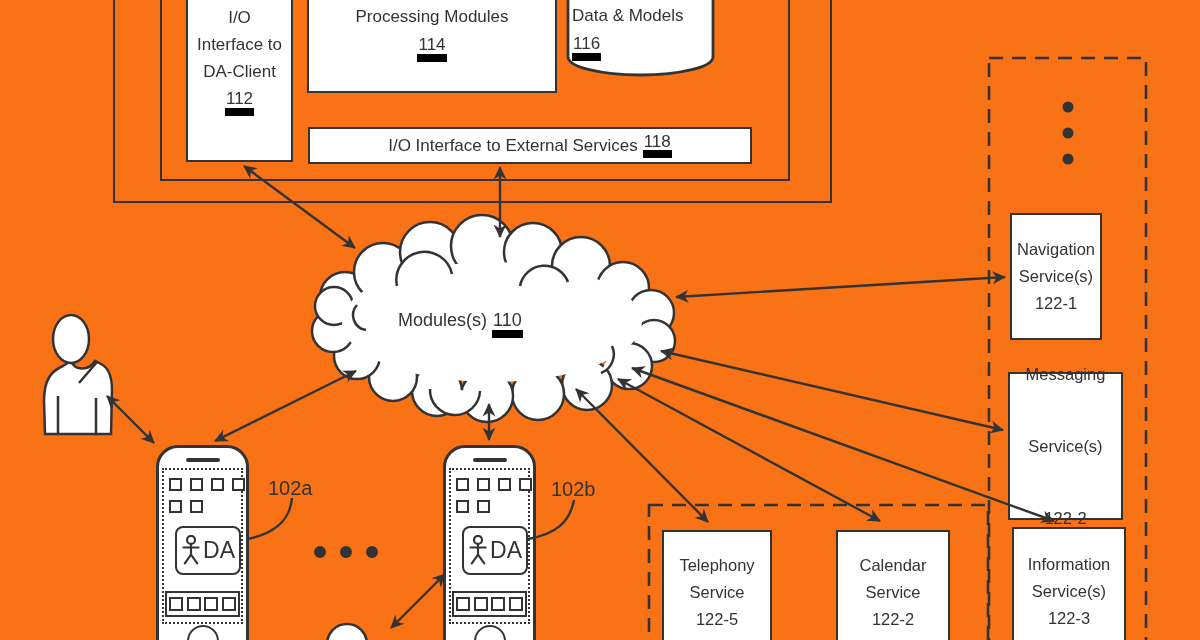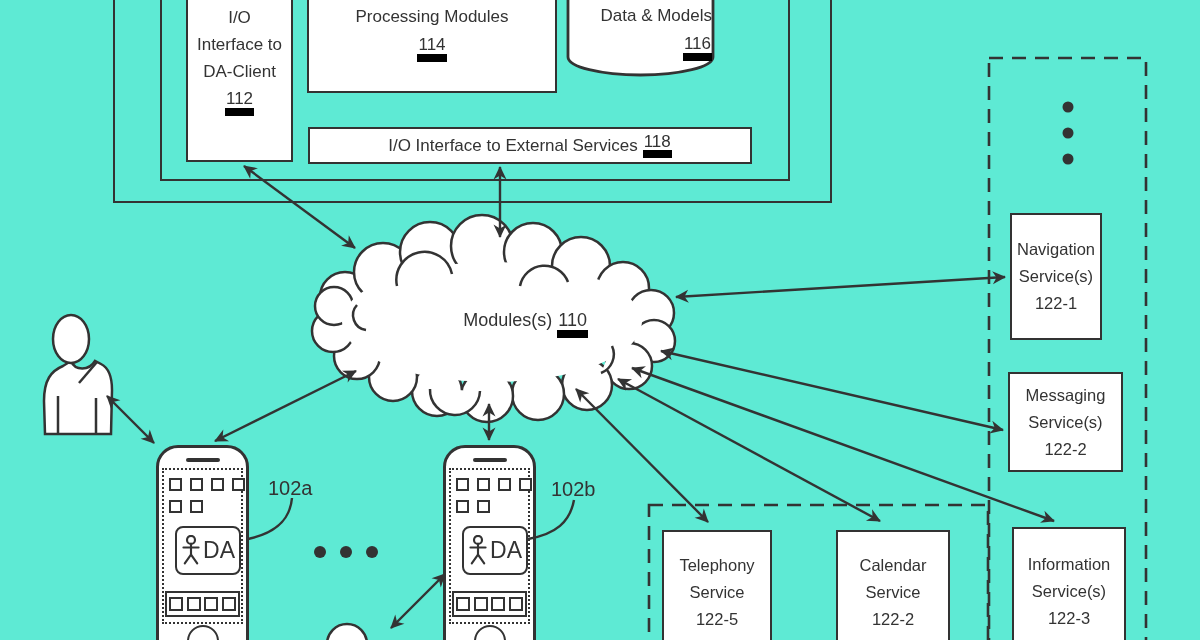--- a/index.html
+++ b/index.html
@@ -1,21 +1,21 @@
 <!DOCTYPE html>
 <html><head>
 <meta charset="utf-8">
 <style>
   html,body{margin:0;padding:0;background:#fff;}
-  #stage{position:relative;width:1200px;height:640px;background:#5eead4;overflow:hidden;
+  #stage{position:relative;width:1200px;height:640px;background:#f97316;overflow:hidden;
          font-family:"Liberation Sans",sans-serif;color:#333;}
   .svglayer{position:absolute;left:0;top:0;width:1200px;height:640px;}
   .box{position:absolute;box-sizing:border-box;border:2.5px solid #333;background:#fff;text-align:center;}
   .frame{position:absolute;box-sizing:border-box;border:2.5px solid #333;background:transparent;}
-  .txt{position:absolute;text-align:right;}
+  .txt{position:absolute;text-align:left;}
   .ref{display:inline-block;border-bottom:8px solid #000000;padding:0 1px;line-height:1.05;}
   .svcbox{display:flex;flex-direction:column;justify-content:center;font-size:16.5px;line-height:27px;}
   .lbl17{font-size:17px;line-height:27px;}
   
   .phone{position:absolute;box-sizing:border-box;width:93px;height:212px;border:3px solid #333;
          border-radius:22px 22px 0 0;background:#fff;}
   .speaker{position:absolute;left:50%;transform:translateX(-50%);top:10px;width:34px;height:4px;
            background:#333;border-radius:2px;}
   .screen{position:absolute;left:3px;right:3px;top:20px;height:152px;border:2px dotted #333;}
   .appicon{position:absolute;width:13px;height:13px;border:2.5px solid #333;box-sizing:border-box;background:#fff;}
@@ -125,21 +125,21 @@
     <span>Modules(s)</span>
     <span class="ref">110</span>
   </div>
 
   <div class="box svcbox" style="left:1010px;top:213px;width:92px;height:127px;">
     <div>Navigation</div>
     <div>Service(s)</div>
     <div>122-1</div>
   </div>
 
-  <div class="box svcbox" style="left:1008px;top:372px;width:115px;height:100px;">
+  <div class="box svcbox" style="left:1008px;top:372px;width:115px;height:148px;gap:45px;">
     <div>Messaging</div>
     <div>Service(s)</div>
     <div>122-2</div>
   </div>
 
   <div class="box svcbox" style="left:1012px;top:527px;width:114px;height:128px;">
     <div>Information</div>
     <div>Service(s)</div>
     <div>122-3</div>
   </div>

